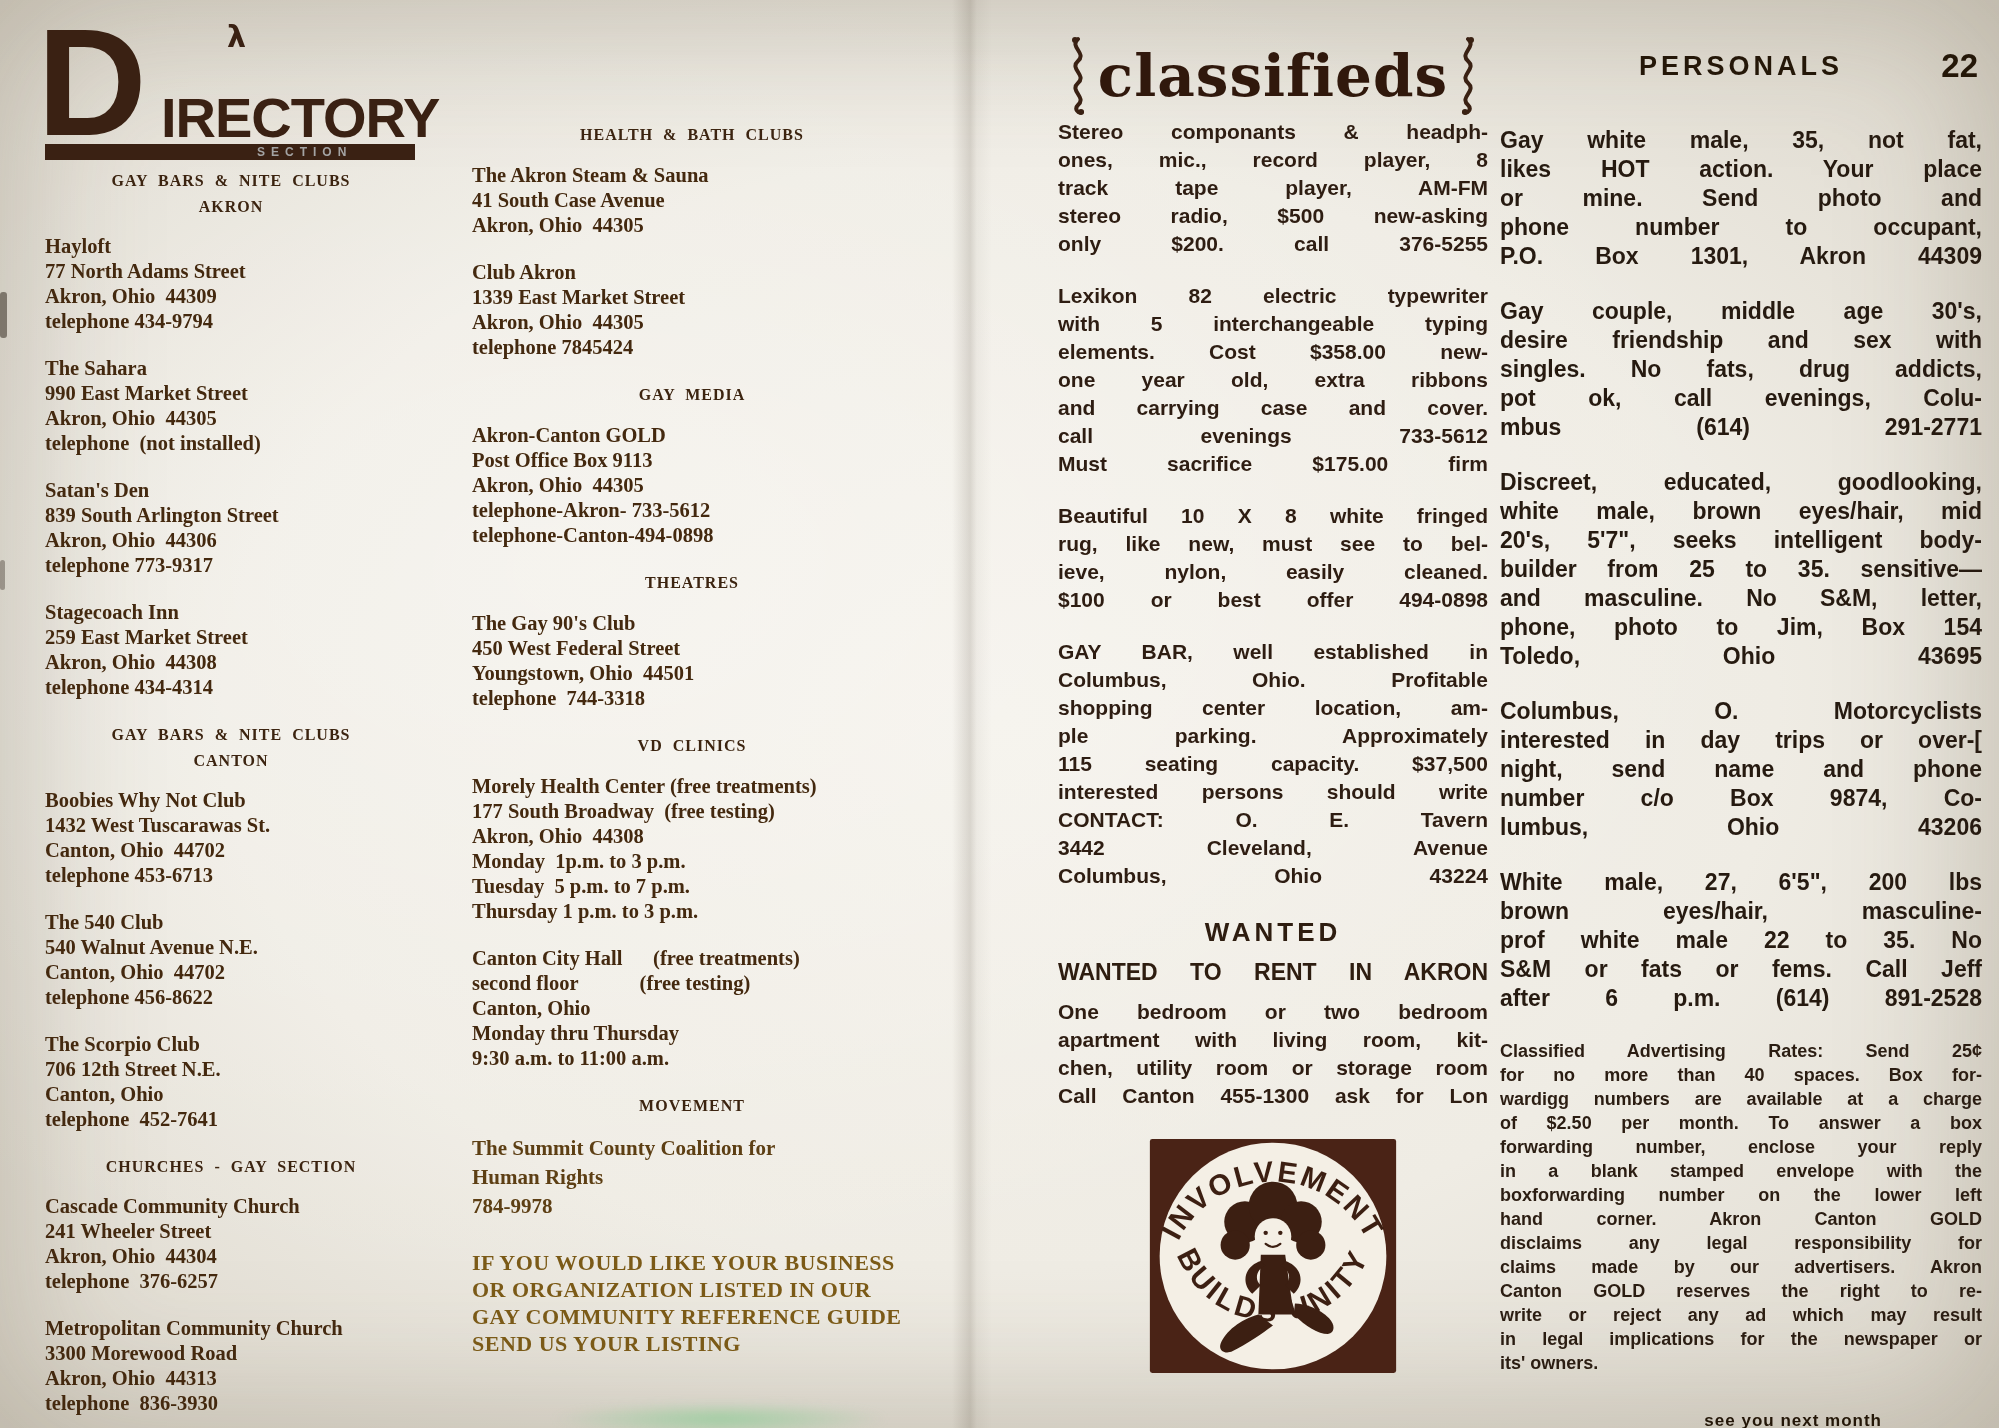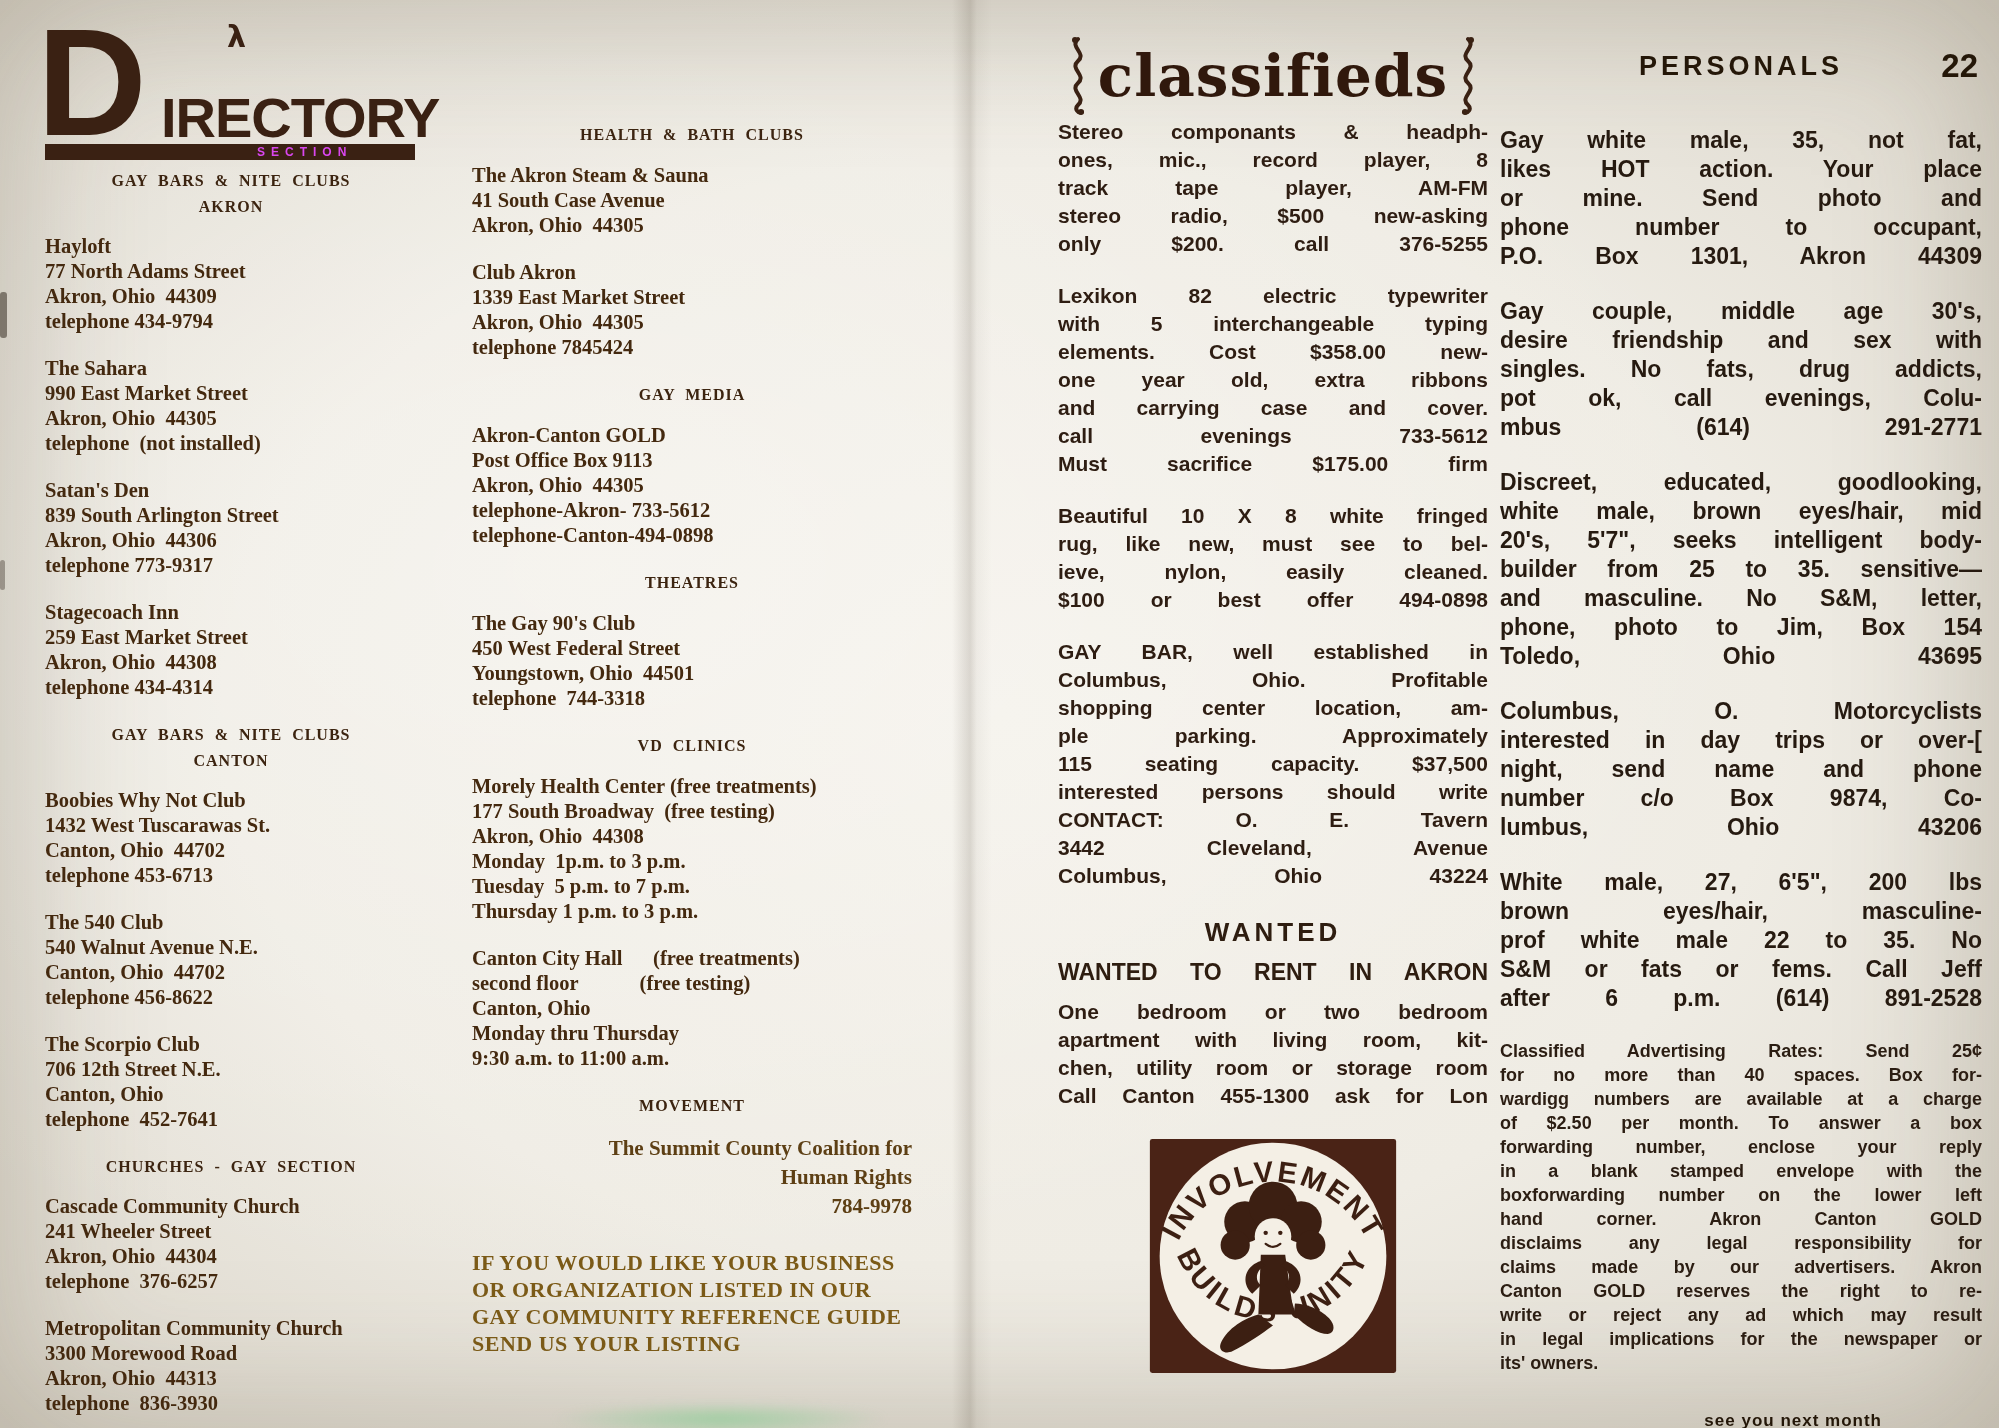--- a/index.html
+++ b/index.html
@@ -23,29 +23,29 @@
   .col2{left:472px;top:112px;width:440px;}
   .col3{left:1058px;top:34px;width:430px;}
   .col4{left:1500px;top:50px;width:482px;}
 
   
   .masthead{position:relative;height:130px;margin-bottom:4px;}
   .logo-d{position:absolute;left:-8px;top:-24px;font:900 152px/1 "Liberation Sans",sans-serif;color:#3a2113;}
   .lambda{position:absolute;left:182px;top:-8px;font:700 30px/1 "DejaVu Sans",sans-serif;color:#3a2113;}
   .logo-rest{position:absolute;left:116px;bottom:14px;font:800 56px/1 "Liberation Sans",sans-serif;letter-spacing:-1px;color:#3a2113;}
   .logo-bar{position:absolute;left:0;right:2px;bottom:0;height:16px;background:#3a2113;display:flex;align-items:center;}
-  .logo-section{margin-left:212px;font:700 12px/1 "Liberation Sans",sans-serif;letter-spacing:6px;color:#d946ef;}
+  .logo-section{margin-left:212px;font:700 12px/1 "Liberation Sans",sans-serif;letter-spacing:6px;color:#a3a3a3;}
 
   
   .dir-heading{text-align:center;font-weight:700;font-size:16px;line-height:26px;
     letter-spacing:1px;word-spacing:5px;color:#3c2410;margin:8px 0 14px;}
   .dir-entry{margin:0 0 22px;}
   .dir-line{font-weight:700;font-size:20.5px;line-height:25px;white-space:pre-wrap;color:#44290f;}
   .col2 .dir-heading{margin:10px 0 15px;}
-  .movement-line{text-align:right;font-weight:700;font-size:21px;line-height:29px;color:#5d3f14;}
+  .movement-line{text-align:left;font-weight:700;font-size:21px;line-height:29px;color:#5d3f14;}
   .notice{margin-top:28px;}
   .notice-line{font-weight:700;font-size:22px;line-height:27px;color:#7b5a17;letter-spacing:.5px;}
 
   
   .cls-masthead{display:flex;align-items:center;justify-content:center;gap:8px;height:84px;}
   .cls-title{font:800 58px/1 "DejaVu Serif",serif;color:#30180c;letter-spacing:1px;}
   .orn{width:24px;height:80px;flex:0 0 auto;}
   .cls-section-heading{font:800 26px/36px "Liberation Sans",sans-serif;text-align:center;
     letter-spacing:4px;color:#2e1d10;margin:0 0 6px;}
   .wanted-sub{font:800 23px/32px "Liberation Sans",sans-serif;color:#2e1d10;

